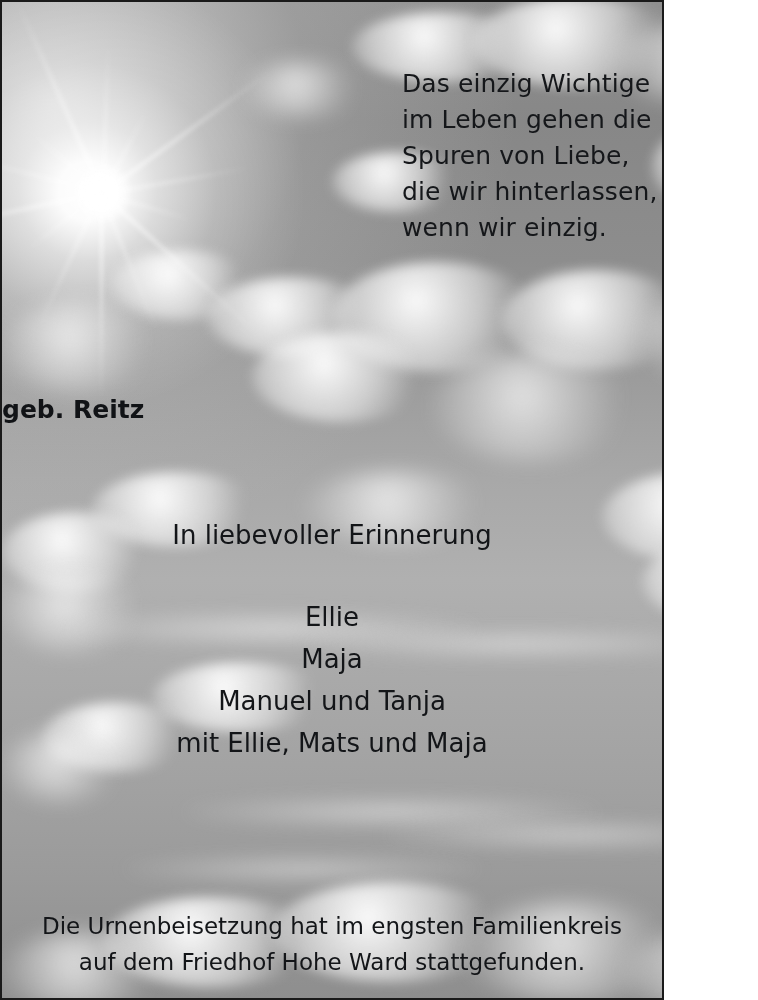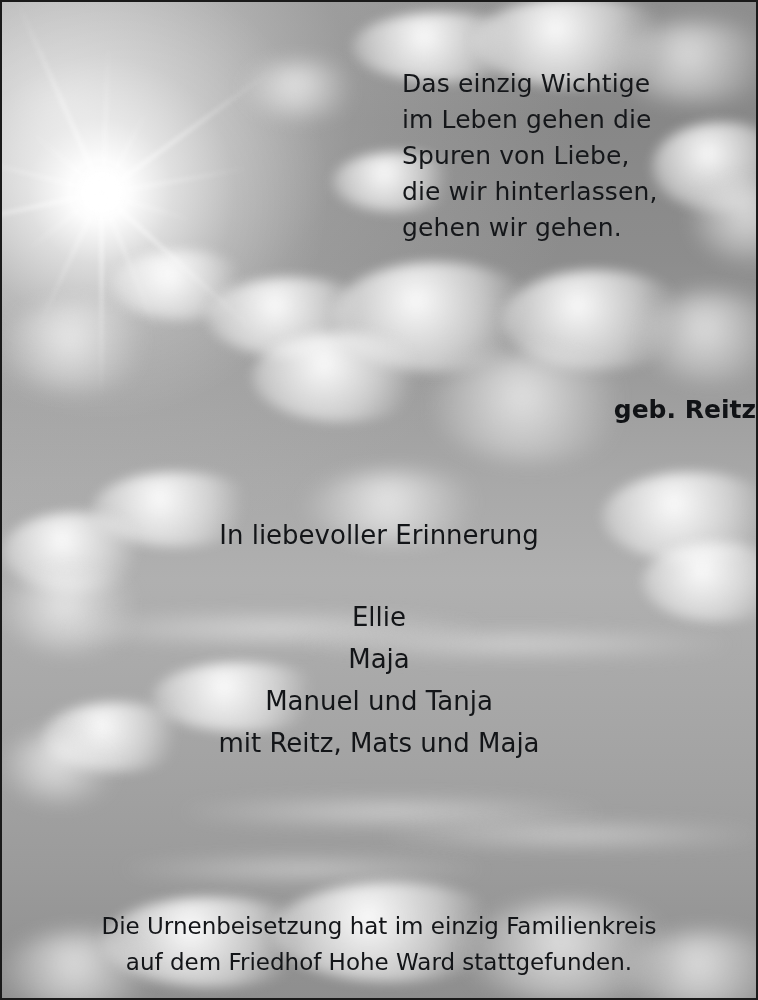--- a/index.html
+++ b/index.html
@@ -5,21 +5,21 @@
   html, body {
     margin: 0;
     padding: 0;
     background: #ffffff;
   }
   body {
     font-family: "DejaVu Sans", sans-serif;
   }
   .notice {
     position: relative;
-    width: 758px;
+    width: 664px;
     height: 1000px;
     overflow: hidden;
     box-sizing: border-box;
     border: 2px solid #1a1a1a;
     background: #22c55e;
   }
 
   
   .sky {
     position: absolute;
@@ -118,21 +118,21 @@
     color: #0f1114;
     font-size: 52px;
     line-height: 60px;
     font-weight: 400;
     letter-spacing: 0.5px;
   }
   .born-name {
     position: absolute;
     left: 0; right: 0;
     top: 393px;
-    text-align: right;
+    text-align: left;
     color: #111316;
     font-size: 25px;
     font-weight: 700;
   }
   .dates {
     position: absolute;
     left: 0; right: 0;
     top: 436px;
     text-align: center;
     color: #111316;
@@ -232,34 +232,34 @@
   <div class="cloud soft" style="left:620px; top:930px; width:170px; height:80px;"></div>
   <div class="cloud soft" style="left:0px;   top:930px; width:160px; height:80px;"></div>
 
   <div class="text-layer">
 
     <div class="verse">
       <div>Das einzig Wichtige</div>
       <div>im Leben gehen die</div>
       <div>Spuren von Liebe,</div>
       <div>die wir hinterlassen,</div>
-      <div>gehen wir gehen.</div>
+      <div>wenn wir einzig.</div>
     </div>
 
     <div class="born-name">geb. Reitz</div>
 
 
     <div class="memory">In liebevoller Erinnerung</div>
 
     <div class="survivors">
       <div>Ellie</div>
       <div>Maja</div>
       <div>Manuel und Tanja</div>
-      <div>mit Reitz, Mats und Maja</div>
+      <div>mit Ellie, Mats und Maja</div>
     </div>
 
     <div class="funeral">
-      <div>Die Urnenbeisetzung hat im einzig Familienkreis</div>
+      <div>Die Urnenbeisetzung hat im engsten Familienkreis</div>
       <div>auf dem Friedhof Hohe Ward stattgefunden.</div>
     </div>
 
   </div>
 </div>
 
 </body></html>

